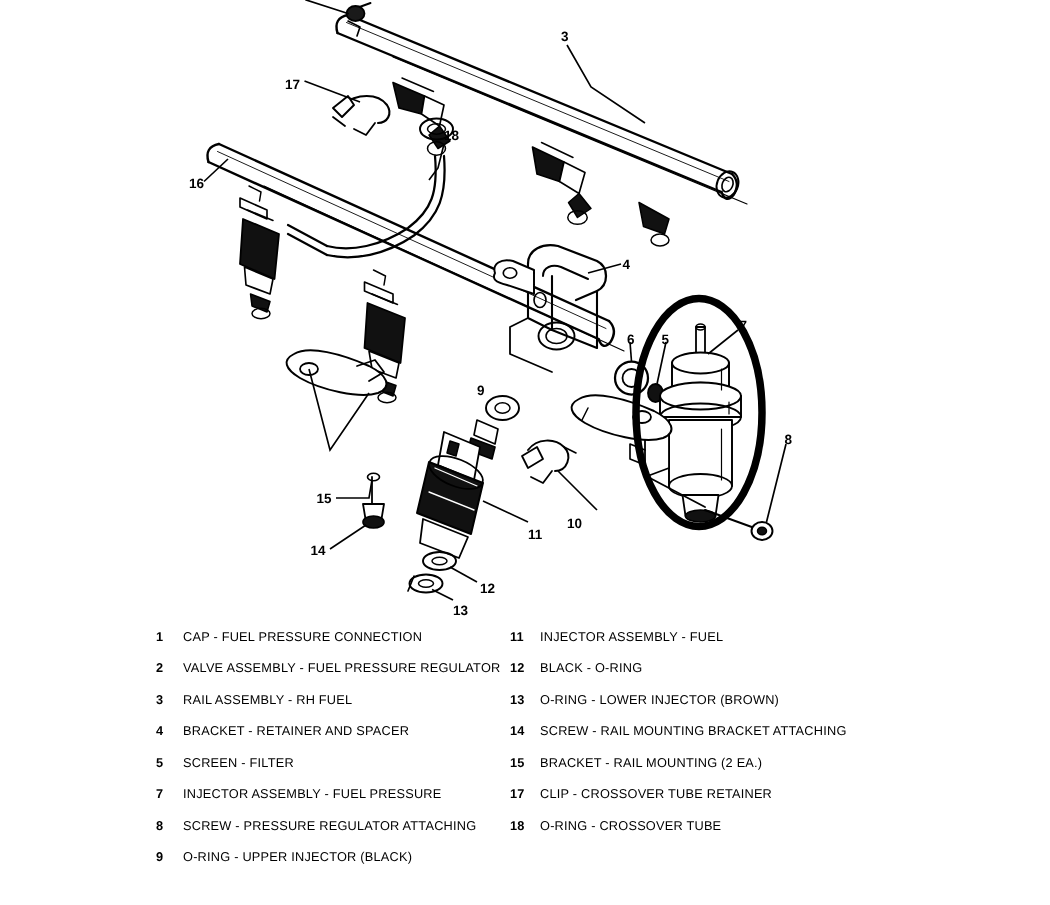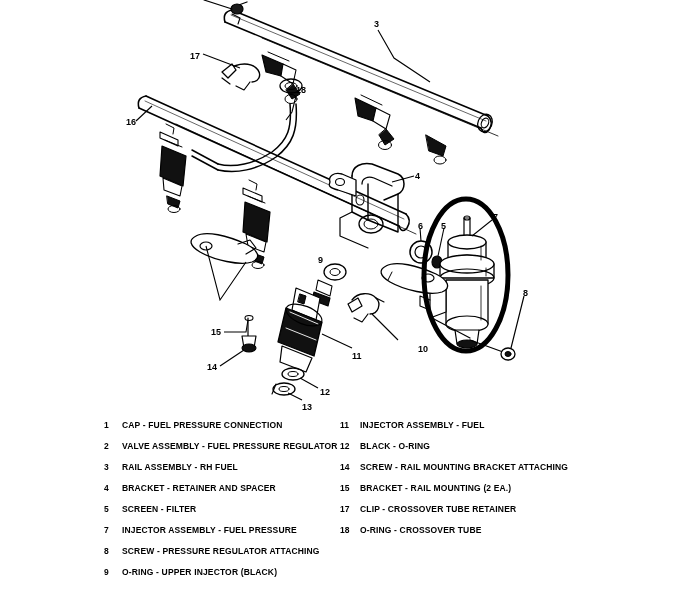--- a/index.html
+++ b/index.html
@@ -79,21 +79,21 @@
     display: inline-block;
     width: 18px;
     text-align: left;
     font-size: 8.5px;
     font-weight: bold;
     letter-spacing: 0.1px;
   }
   .legend-text {
     display: inline-block;
     font-size: 8.5px;
-    font-weight: bold;
+    font-weight: normal;
     letter-spacing: 0.15px;
   }
   #legend-col-right .legend-num { width: 20px; }
 </style>
 </head>
 <body>
 
 <div id="diagram-root">
 
   <div id="drawing-area">
@@ -323,21 +323,21 @@
     <div class="callout" style="left:190px; top:52px;">17</div>
     <div class="callout" style="left:296px; top:86px;">18</div>
     <div class="callout" style="left:126px; top:118px;">16</div>
     <div class="callout" style="left:415px; top:172px;">4</div>
     <div class="callout" style="left:418px; top:222px;">6</div>
     <div class="callout" style="left:493px; top:213px;">7</div>
     <div class="callout" style="left:441px; top:222px;">5</div>
     <div class="callout" style="left:318px; top:256px;">9</div>
     <div class="callout" style="left:523px; top:289px;">8</div>
     <div class="callout" style="left:211px; top:328px;">15</div>
-    <div class="callout" style="left:418px; top:345px;">10</div>
+    <div class="callout" style="left:378px; top:345px;">10</div>
     <div class="callout" style="left:352px; top:352px;">11</div>
     <div class="callout" style="left:207px; top:363px;">14</div>
     <div class="callout" style="left:320px; top:388px;">12</div>
     <div class="callout" style="left:302px; top:403px;">13</div>
   </div>
 
   <div id="legend">
 
     <div class="legend-col" id="legend-col-left">
       <div class="legend-row">
@@ -370,20 +370,23 @@
     </div>
 
     <div class="legend-col" id="legend-col-right">
       <div class="legend-row">
         <span class="legend-num">11</span><span class="legend-text">INJECTOR ASSEMBLY - FUEL</span>
       </div>
       <div class="legend-row">
         <span class="legend-num">12</span><span class="legend-text">BLACK - O-RING</span>
       </div>
       <div class="legend-row">
+        <span class="legend-num">13</span><span class="legend-text">O-RING - LOWER INJECTOR (BROWN)</span>
+      </div>
+      <div class="legend-row">
         <span class="legend-num">14</span><span class="legend-text">SCREW - RAIL MOUNTING BRACKET ATTACHING</span>
       </div>
       <div class="legend-row">
         <span class="legend-num">15</span><span class="legend-text">BRACKET - RAIL MOUNTING (2 EA.)</span>
       </div>
       <div class="legend-row">
         <span class="legend-num">17</span><span class="legend-text">CLIP - CROSSOVER TUBE RETAINER</span>
       </div>
       <div class="legend-row">
         <span class="legend-num">18</span><span class="legend-text">O-RING - CROSSOVER TUBE</span>

